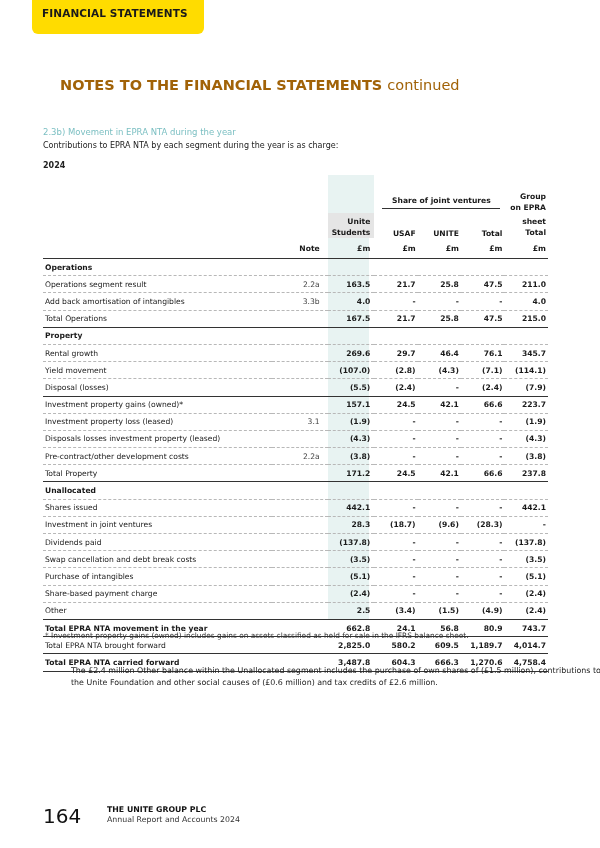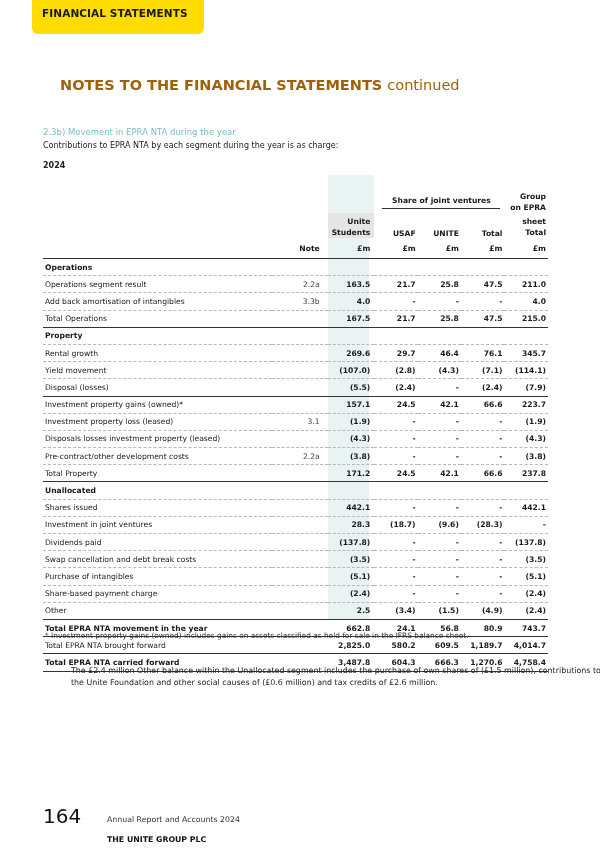--- a/index.html
+++ b/index.html
@@ -20,21 +20,21 @@
   td.num{width:42px;text-align:right;font-weight:bold;padding-right:2px;}
   td.us{width:43px;padding-right:4px;}
   tr.row td{border-bottom:1px dashed #b8b8b8;}
   tr.sec td.lbl{font-weight:bold;}
   tr.boldrow td.lbl{font-weight:bold;}
   tr.thick td{border-bottom:1.6px solid #333;}
   .jvline{border-bottom:1.5px solid #333;}
   .footnote{position:absolute;left:45px;top:631px;font-size:7.4px;color:#333;}
   .para{position:absolute;left:43px;top:665px;width:535px;font-size:7.9px;line-height:12px;color:#222;margin-left:28px;}
   .pagenum{position:absolute;left:43px;top:804px;font-size:20px;color:#111;}
-  .co{position:absolute;left:107px;top:805px;font-size:7.8px;font-weight:bold;color:#111;margin-top:30px;}
+  .co{position:absolute;left:107px;top:805px;font-size:7.8px;font-weight:bold;color:#111;}
   .rep{position:absolute;left:107px;top:815px;font-size:7.8px;color:#333;}
 </style>
 </head>
 <body>
 
 <div class="tab">
     <span>FINANCIAL STATEMENTS</span>
   </div>
 
 <div class="title"><span>NOTES TO THE FINANCIAL STATEMENTS</span> <span class="cont">continued</span></div>

